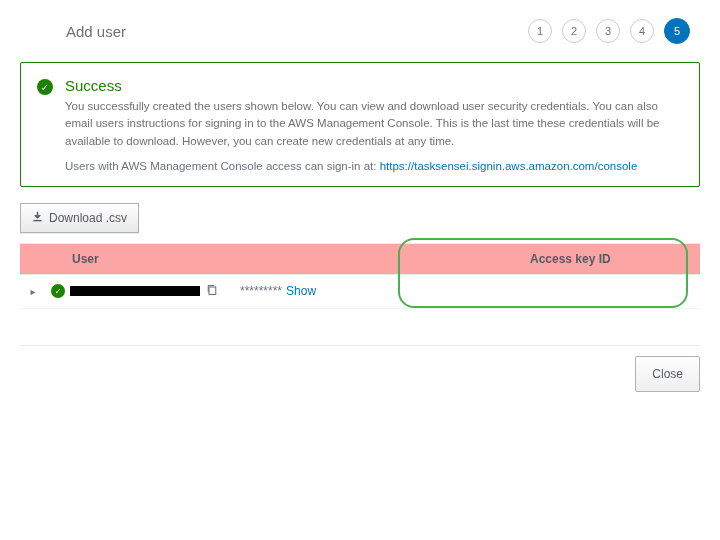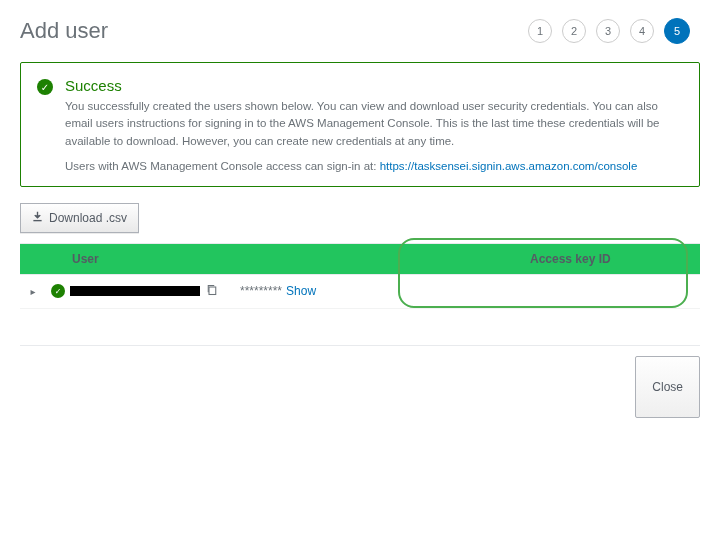--- a/index.html
+++ b/index.html
@@ -1,51 +1,51 @@
 <!DOCTYPE html>
 <html><head>
 <meta charset="utf-8">
 <style>
 * { box-sizing: border-box; margin: 0; padding: 0; }
 body { font-family: "Amazon Ember", "Helvetica Neue", Arial, sans-serif; font-size: 12px; color: #545b64; background: #fff; width: 720px; height: 540px; overflow: hidden; padding: 18px 20px; }
 .header { display: flex; justify-content: space-between; align-items: center; margin-bottom: 18px; }
-.title { font-size: 22px; font-weight: 300; color: #6b7278; }
+.title { font-size: 15px; font-weight: 300; color: #6b7278; margin-left: 46px; }
 .steps { display: flex; gap: 10px; align-items: center; margin-right: 10px; }
 .step { width: 24px; height: 24px; border-radius: 50%; border: 1px solid #ccc; display: flex; align-items: center; justify-content: center; font-size: 11px; color: #6b7278; background: #fff; cursor: pointer; }
 .step.active { background: #0073bb; color: #fff; border-color: #0073bb; width: 26px; height: 26px; }
 .alert { border: 1px solid #1d8102; background: #fff; border-radius: 2px; padding: 14px 16px; display: flex; gap: 12px; margin-bottom: 16px; }
 .alert-icon { width: 16px; height: 16px; border-radius: 50%; background: #1d8102; color: #fff; display: flex; align-items: center; justify-content: center; font-size: 10px; flex-shrink: 0; margin-top: 2px; }
 .alert-body { flex: 1; }
 .alert-title { color: #1d8102; font-size: 15px; font-weight: 400; margin-bottom: 4px; }
 .alert-text { color: #6b7278; font-size: 11.5px; line-height: 1.5; margin-bottom: 10px; }
 .alert-text2 { color: #6b7278; font-size: 11.5px; }
 .alert-link { color: #0073bb; text-decoration: none; }
 .download-btn { display: inline-flex; align-items: center; gap: 6px; padding: 7px 11px; border: 1px solid #adb1b8; border-radius: 0; background: linear-gradient(#fefefe,#e9e9e9); color: #545b64; font-size: 12px; cursor: pointer; box-shadow: 0 1px 0 rgba(0,0,0,0.08); }
 .download-btn .dl-icon { font-size: 12px; color: #545b64; }
 .table { margin-top: 10px; width: 100%; position: relative; }
-.table-head { display: flex; background: #22c55e; border-top: 1px solid #e8eaed; border-bottom: 1px solid #e8eaed; height: 32px; align-items: center; }
+.table-head { display: flex; background: #fca5a5; border-top: 1px solid #e8eaed; border-bottom: 1px solid #e8eaed; height: 32px; align-items: center; }
 .col-caret { width: 26px; }
 .col-status { width: 24px; }
 .col-user { flex: 1; padding-left: 2px; }
 .col-access { width: 170px; }
 .col-secret { width: 140px; margin-right: 0; }
 .th { font-size: 12px; color: #545b64; font-weight: 700; }
 .table-row { display: flex; align-items: center; height: 34px; border-bottom: 1px solid #f2f3f3; }
 .caret-cell { width: 26px; text-align: center; color: #6b7278; font-size: 10px; }
 .status-cell { width: 24px; display: flex; align-items: center; justify-content: center; }
 .status-dot { width: 14px; height: 14px; border-radius: 50%; background: #1d8102; color: #fff; display: flex; align-items: center; justify-content: center; font-size: 8px; }
 .user-cell { flex: 1; padding-left: 2px; font-size: 12px; color: #6b7278; }
 .access-cell { width: 170px; display: flex; align-items: center; gap: 6px; }
 .redacted { width: 130px; height: 10px; background: #000; }
 .copy-icon { color: #6b7278; cursor: pointer; font-size: 12px; }
 .secret-cell { width: 140px; font-size: 12px; color: #6b7278; display: flex; align-items: center; gap: 4px; }
 .show-link { color: #0073bb; cursor: pointer; }
 .highlight-box { position: absolute; border: 2px solid #4caf50; border-radius: 16px; pointer-events: none; top: -5px; left: 378px; width: 290px; height: 70px; }
 .footer { margin-top: 36px; padding-top: 10px; border-top: 1px solid #e8eaed; display: flex; justify-content: flex-end; }
-.close-btn { padding: 23px 16px; border: 1px solid #adb1b8; border-radius: 2px; background: linear-gradient(#fefefe,#efefef); color: #545b64; font-size: 12px; cursor: pointer; }
+.close-btn { padding: 10px 16px; border: 1px solid #adb1b8; border-radius: 2px; background: linear-gradient(#fefefe,#efefef); color: #545b64; font-size: 12px; cursor: pointer; }
 </style>
 </head>
 <body>
 
 
 
 <div class="header">
   <div class="title">Add user</div>
   <div class="steps">
     <div class="step">1</div>

